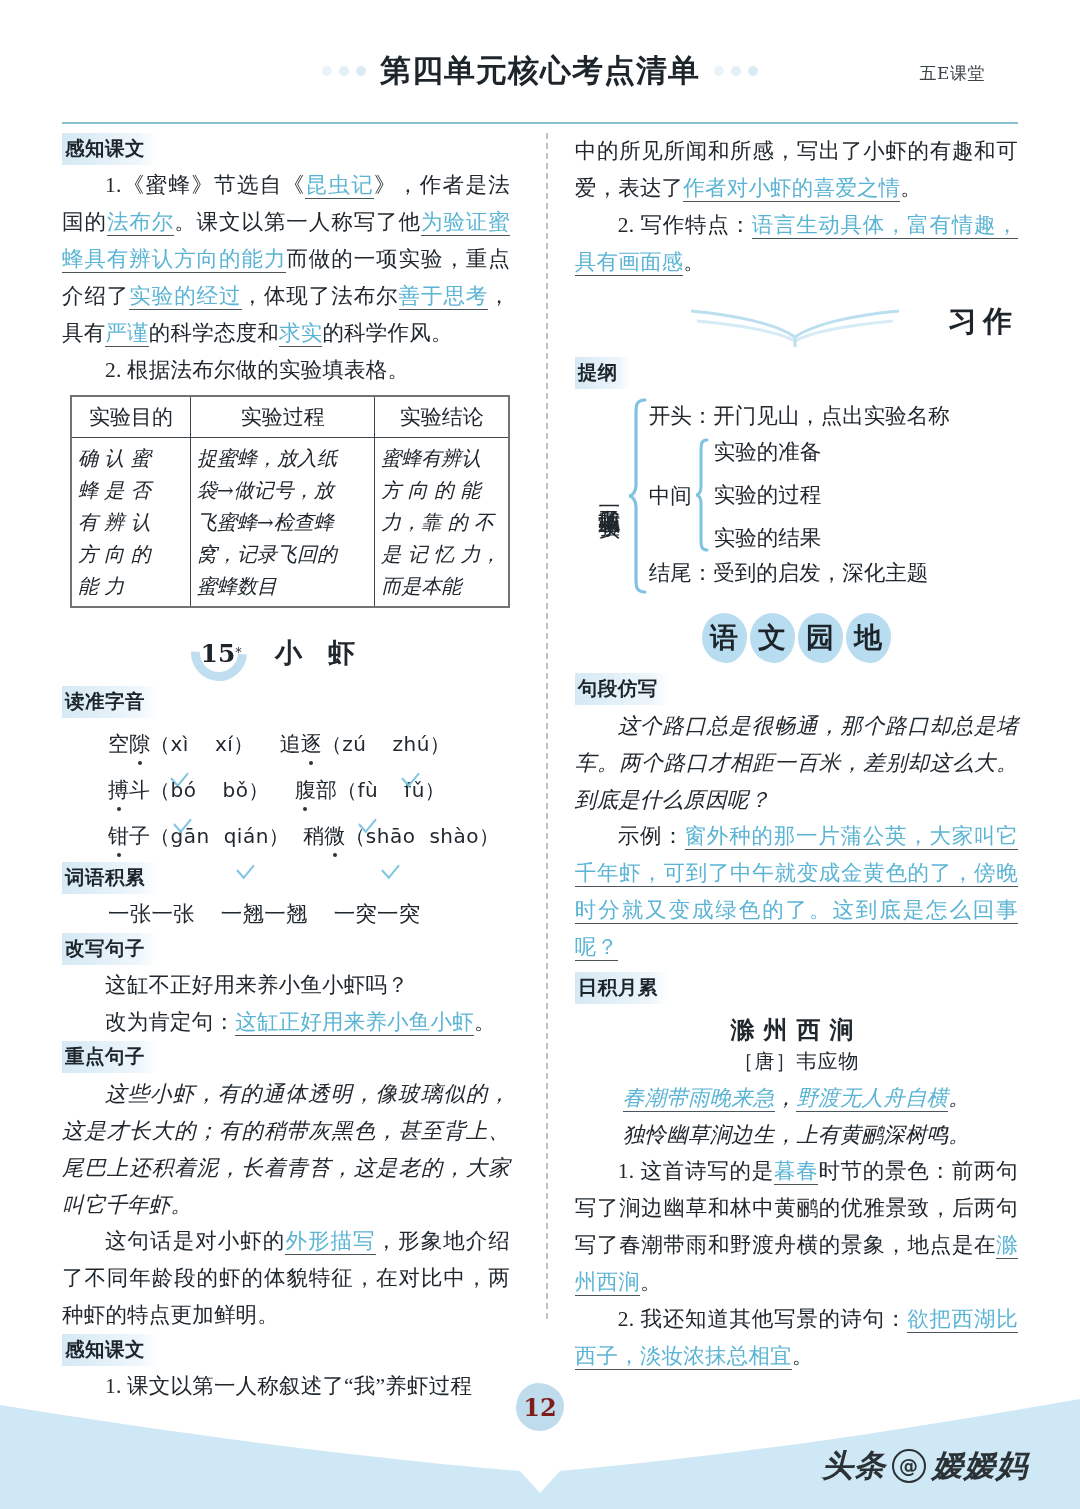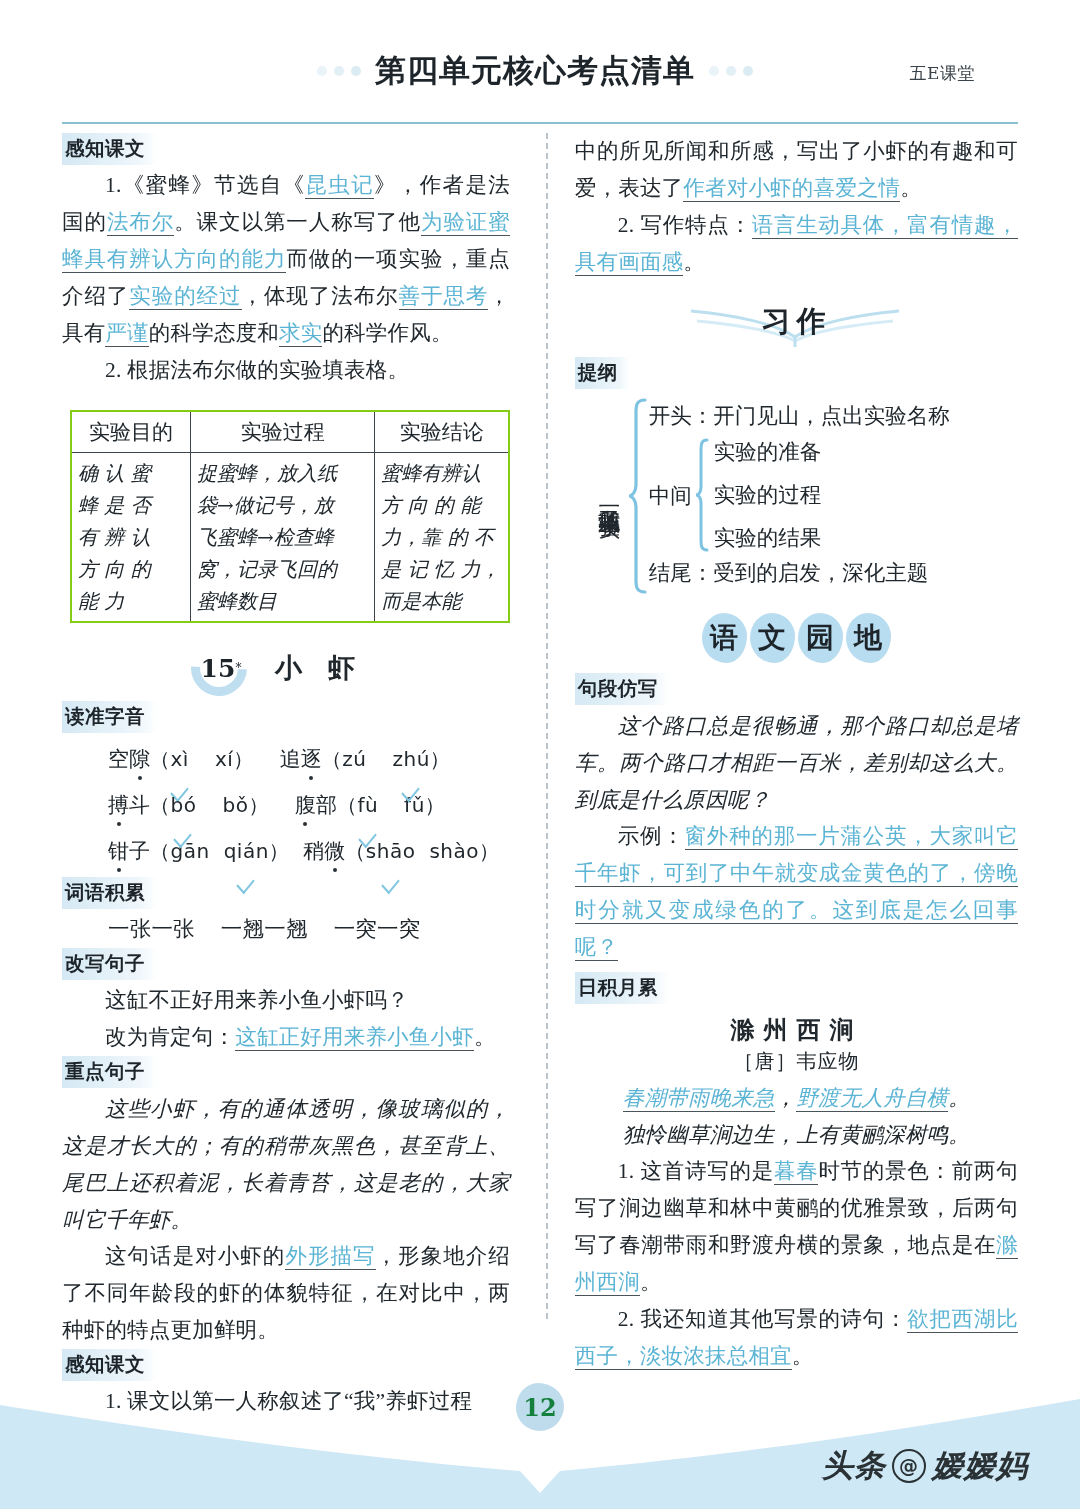--- a/index.html
+++ b/index.html
@@ -10,21 +10,21 @@
     color:#20282e;
     position:relative;overflow:hidden;
   }
   .page{position:absolute;inset:0;}
 
   
   .wave{position:absolute;left:0;right:0;bottom:0;height:150px;overflow:hidden;}
   .wave svg{display:block;width:1080px;height:150px;}
 
   
-  .header{position:absolute;left:0;right:10px;top:50px;height:56px;}
+  .header{position:absolute;left:0;right:0;top:50px;height:56px;}
   .hdr-center{position:absolute;left:0;right:0;top:0;display:flex;align-items:center;justify-content:center;gap:14px;}
   .hdr-title{font-size:31px;font-weight:700;letter-spacing:1px;color:#1d252b;
     font-family:"DejaVu Serif","Liberation Serif",serif;white-space:nowrap;}
   .dots{display:flex;align-items:center;gap:7px;}
   .dots i{display:block;width:10px;height:10px;border-radius:50%;background:#cfe4ef;}
   .dots i:nth-child(1){opacity:.45}
   .dots i:nth-child(2){opacity:.6}
   .dots i:nth-child(3){opacity:.75}
   .brand{position:absolute;right:95px;top:12px;font-size:17px;color:#3a4349;letter-spacing:.5px;
     font-family:"DejaVu Serif","Liberation Serif",serif;}
@@ -47,22 +47,22 @@
     padding:2px 12px 3px 3px;margin:0 0 2px 0;letter-spacing:.5px;}
 
   
   p.t{margin:0;font-size:21.5px;line-height:37px;letter-spacing:.2px;
     text-align:justify;text-justify:inter-ideograph;}
   p.t.ind{text-indent:2em;}
   .hand{font-family:"DejaVu Serif","Liberation Serif",serif;font-style:italic;}
   .ul{color:#5bb4d4;border-bottom:1.5px solid #4a5358;padding-bottom:1px;}
 
   
-  table.exp{border-collapse:collapse;width:440px;margin:21px 0 0 8px;
-    border:2px solid #84cc16;}
+  table.exp{border-collapse:collapse;width:440px;margin:6px 0 0 8px;
+    border:2px solid #737373;}
   table.exp td{border:1.5px solid #3c464c;font-size:20px;line-height:32px;
     padding:4px 6px;vertical-align:middle;}
   table.exp tr.head td{text-align:center;font-size:21px;padding:4px 4px;}
   table.exp .c1{width:118px;}
   table.exp .c2{width:190px;}
   table.exp .c3{width:132px;}
   table.exp td.body{font-family:"DejaVu Serif",serif;font-style:italic;}
 
   
   .lesson{display:flex;align-items:center;justify-content:center;gap:0;margin:16px 0 4px 0;height:58px;}
@@ -101,42 +101,42 @@
   .brace-svg{position:absolute;left:0;top:0;}
   .ocontent{flex:1;display:flex;flex-direction:column;justify-content:space-between;padding:4px 0 6px 0;}
   .orow{font-size:21.5px;line-height:31px;display:flex;align-items:center;}
   .omid{display:flex;align-items:center;}
   .omid .lbl{font-size:21.5px;margin-right:2px;}
   .brace2{width:16px;position:relative;height:116px;}
   .mid-items{display:flex;flex-direction:column;justify-content:space-between;height:116px;padding-left:4px;}
   .mid-items div{font-size:21.5px;line-height:30px;}
 
   
-  .xizuo{position:relative;height:62px;margin:10px 0 4px 0;display:flex;align-items:center;justify-content:center;}
+  .xizuo{position:relative;height:62px;margin:10px 0 4px 0;display:flex;align-items:center;justify-content:flex-end;}
   .xizuo .tx{position:relative;z-index:2;font-size:29px;font-weight:700;letter-spacing:6px;
     font-family:"DejaVu Serif","Liberation Serif",serif;color:#1d252b;}
   .xizuo svg{position:absolute;left:50%;top:6px;transform:translateX(-50%);z-index:1;}
 
   .ywyd{position:relative;height:58px;margin:14px 0 6px 0;display:flex;align-items:center;justify-content:center;gap:5px;}
   .ywyd b{position:relative;font-size:28px;font-weight:700;letter-spacing:1px;color:#1d252b;
     font-family:"DejaVu Serif","Liberation Serif",serif;padding:4px 7px;z-index:2;}
   .ywyd b::before{content:"";position:absolute;inset:-2px -1px;z-index:-1;background:#b8dcf0;
     border-radius:48% 52% 45% 55% / 50% 46% 54% 50%;}
 
   
   .poem-t{text-align:center;font-size:24px;font-weight:700;letter-spacing:9px;margin:8px 0 2px 0;
     font-family:"DejaVu Serif","Liberation Serif",serif;}
   .poem-a{text-align:center;font-size:20px;letter-spacing:1px;margin:0 0 4px 0;}
 
   
   .pnum{position:absolute;left:50%;transform:translateX(-50%);bottom:78px;width:48px;height:48px;
     display:flex;align-items:center;justify-content:center;}
   .pnum .blob{position:absolute;inset:0;background:#bfdcec;
     border-radius:46% 54% 50% 50% / 52% 48% 52% 48%;}
-  .pnum span{position:relative;z-index:2;font-size:24px;font-weight:700;color:#15803d;
+  .pnum span{position:relative;z-index:2;font-size:24px;font-weight:700;color:#7f1d1d;
     font-family:"DejaVu Serif","Liberation Serif",serif;}
   .wm{position:absolute;right:52px;bottom:22px;font-size:31px;font-weight:700;color:#2a3236;
     font-family:"DejaVu Sans","Liberation Sans",sans-serif;font-style:italic;letter-spacing:1px;
     display:flex;align-items:center;gap:6px;}
   .wm .at{display:inline-flex;align-items:center;justify-content:center;width:30px;height:30px;
     border:2.5px solid #2a3236;border-radius:50%;font-size:19px;font-style:normal;}
 </style>
 </head>
 <body>
 

